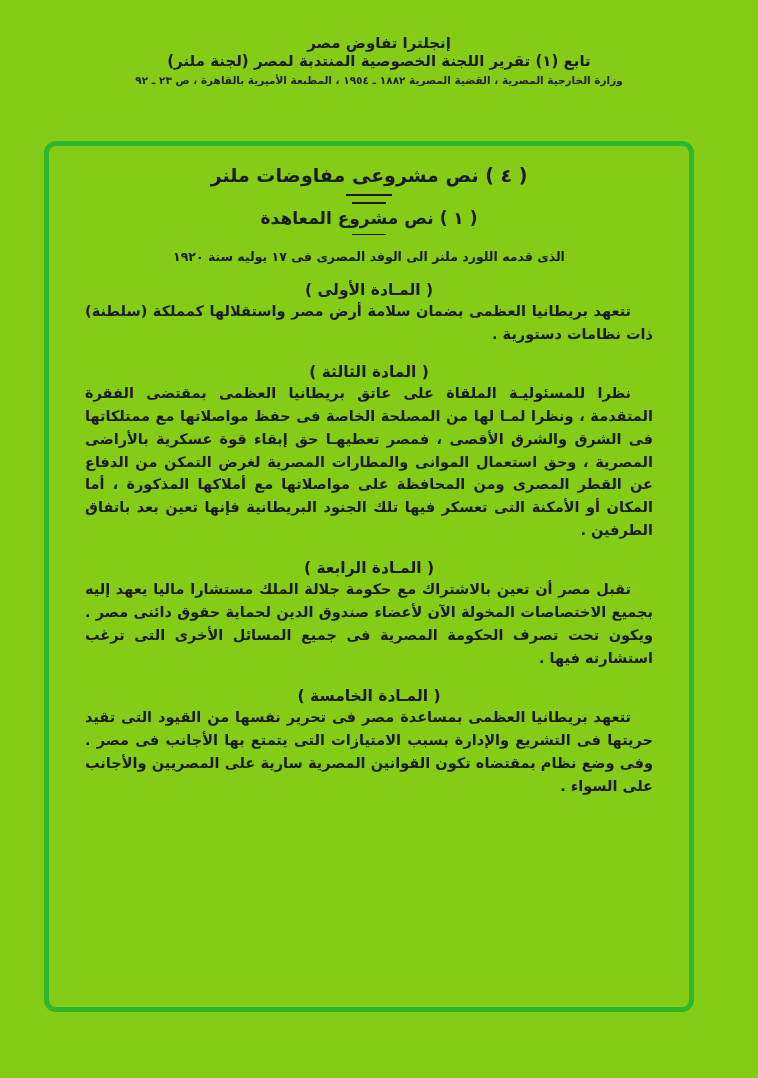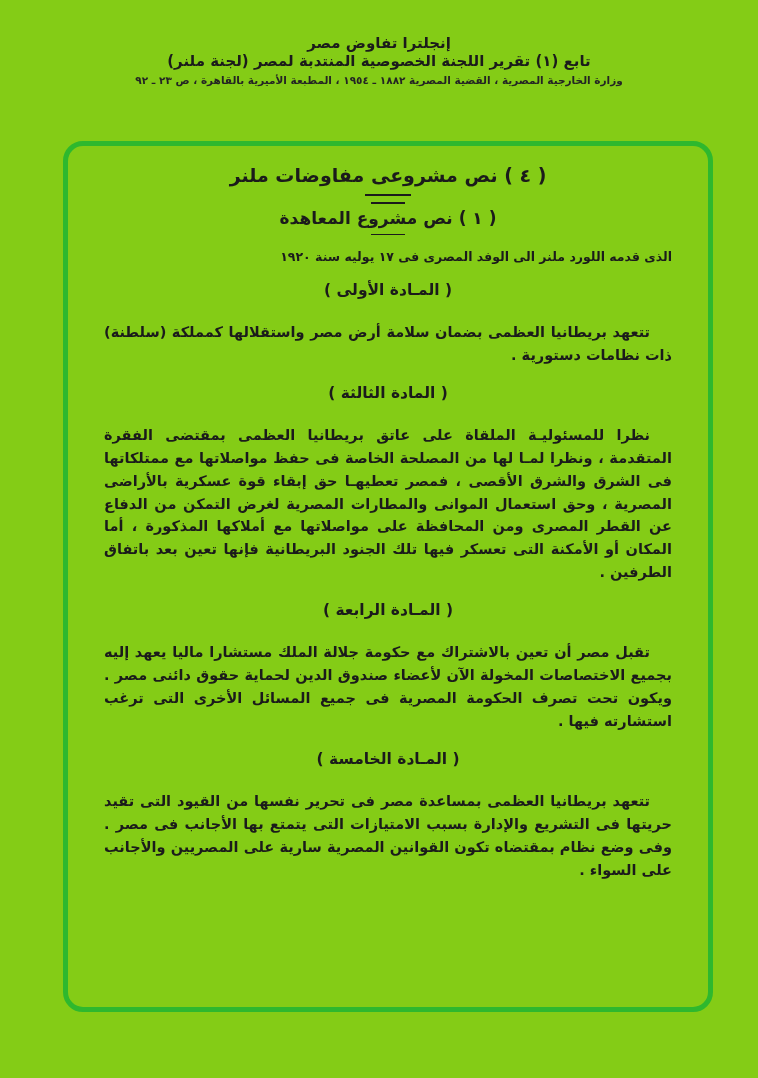--- a/index.html
+++ b/index.html
@@ -20,24 +20,24 @@
     top: 34px; left: 0;
     width: 100%;
     text-align: center;
     direction: rtl;
   }
   .hdr-line1 { font-size: 15px; font-weight: bold; letter-spacing: 0.5px; }
   .hdr-line2 { font-size: 15px; font-weight: bold; margin-top: 0; }
   .hdr-line3 { font-size: 10.5px; font-weight: bold; margin-top: 4px; color: #242424; }
   .frame {
     position: absolute;
-    top: 141px; left: 63px;
+    top: 141px; left: 44px;
     width: 650px; height: 871px;
     border: 5px solid #2eb82e;
-    border-radius: 20px;
+    border-radius: 12px;
     padding: 18px 36px 10px 36px;
     direction: rtl;
     overflow: hidden;
   }
   .doc-title {
     text-align: center;
     font-size: 19px;
     font-weight: bold;
   }
   .rule {
@@ -46,37 +46,38 @@
     margin: 8px auto 0 auto;
   }
   .rule.thin { width: 34px; height: 1.5px; margin-top: 6px; }
   .doc-subtitle {
     text-align: center;
     font-size: 17px;
     font-weight: bold;
     margin-top: 4px;
   }
   .doc-note {
+    text-align: center;
     font-size: 12.5px;
     font-weight: bold;
     margin-top: 14px;
   }
   .article-heading {
     text-align: center;
     font-size: 15.5px;
     font-weight: bold;
     margin-top: 17px;
   }
   .article-body {
     font-size: 14.5px;
     font-weight: bold;
     line-height: 1.58;
     text-align: justify;
     text-align-last: right;
-    margin-top: 22px;
+    margin-top: 1px;
     text-indent: 22px;
     color: #1b1b1b;
   }
 </style>
 </head>
 <body>
 
 <div class="page">
 
   <div class="page-header">

